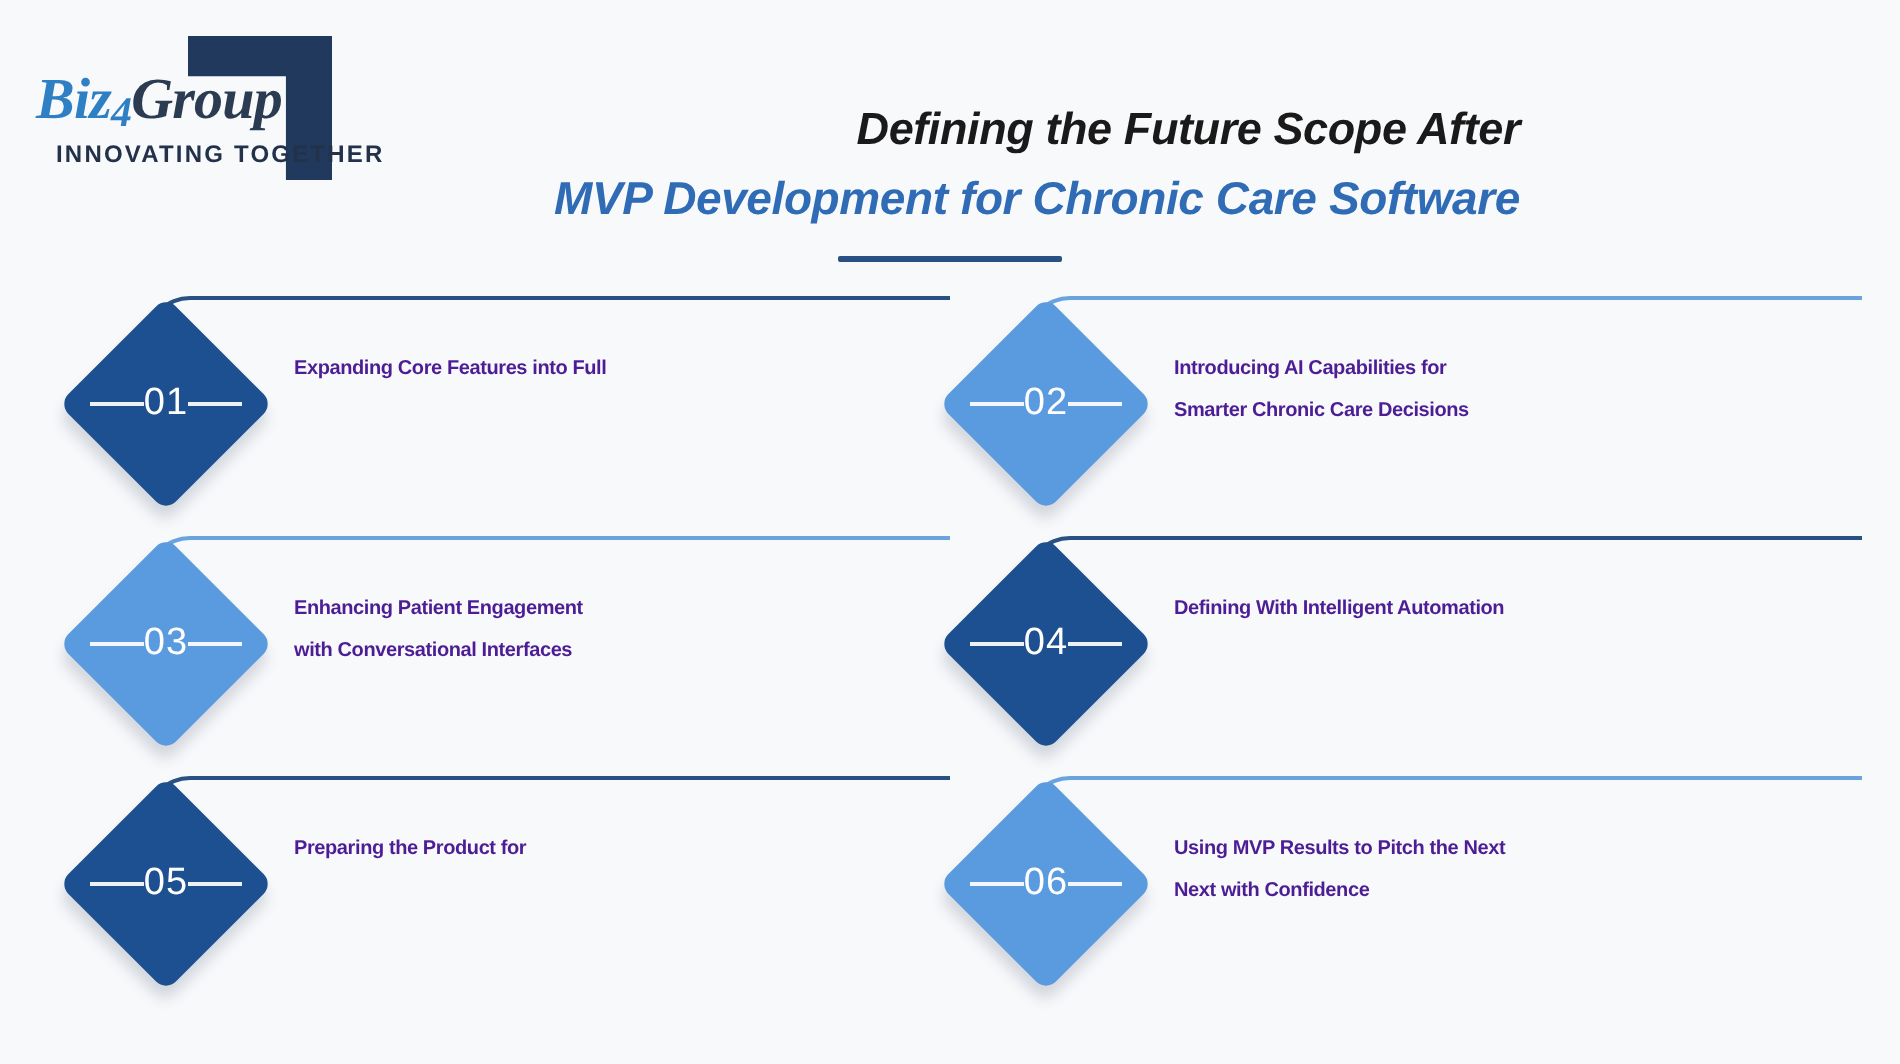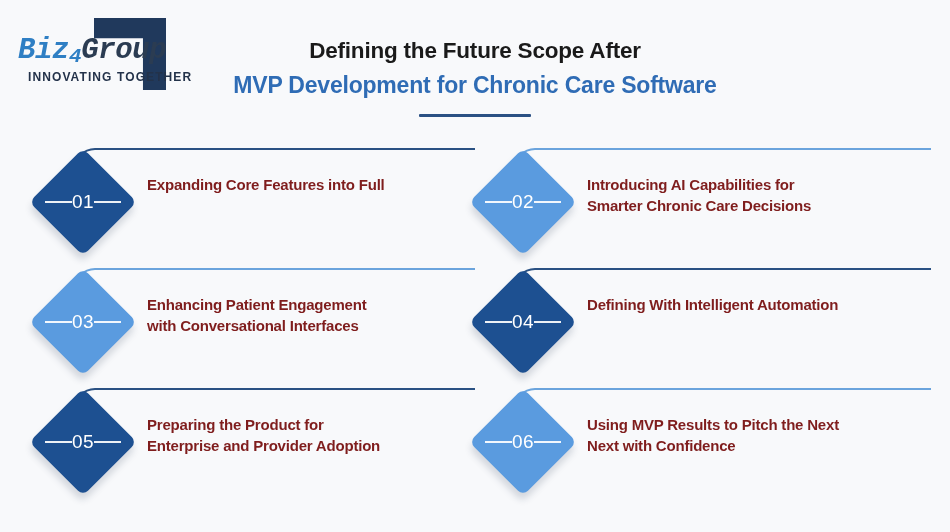--- a/index.html
+++ b/index.html
@@ -37,21 +37,21 @@
     width: 72px;
     height: 72px;
     background: #20395c;
     clip-path: polygon(0% 0%, 100% 0%, 100% 100%, 68% 100%, 68% 28%, 0% 28%);
   }
   .logo-text {
     position: absolute;
     left: 0px;
     top: 18px;
     width: 130px;
-    font-family: Liberation Mono, monospace;
+    font-family: Liberation Serif, serif;
     font-style: italic;
     font-size: 29px;
     font-weight: 700;
     letter-spacing: -0.4px;
     white-space: nowrap;
     z-index: 2;
   }
   .logo-biz { color: #2f7fc4; }
   .logo-4 {
     color: #2f7fc4;
@@ -69,23 +69,24 @@
     font-weight: 700;
     letter-spacing: 1.1px;
     color: #23324a;
     white-space: nowrap;
     z-index: 2;
   }
 
   .title-block {
     position: absolute;
     left: 190px;
-    top: 36px;
+    top: 50px;
     width: 570px;
-    text-align: center;
+    text-align: right;
+    font-style: italic;
   }
   .title-line1 {
     font-size: 22.5px;
     font-weight: 600;
     color: #1a1a1a;
     letter-spacing: -0.2px;
     line-height: 30px;
   }
   .title-line2 {
     font-size: 23px;
@@ -186,23 +187,23 @@
     letter-spacing: 0.5px;
     line-height: 26px;
     padding: 1px 0;
   }
 
   .item-text {
     position: absolute;
     left: 102px;
     top: 28px;
     width: 330px;
-    font-size: 15px;
+    font-size: 10px;
     font-weight: 700;
-    color: #7f1d1d;
+    color: #4c1d95;
     line-height: 21px;
     letter-spacing: -0.2px;
   }
   .item-text .l2 { display: block; }
 </style>
 </head>
 <body>
 
 <div class="header">
 
@@ -289,21 +290,20 @@
     <div class="diamond-wrap">
       <div class="diamond dark"></div>
       <div class="diamond-inner">
         <div class="num-rule"></div>
         <div class="num">05</div>
         <div class="num-rule"></div>
       </div>
     </div>
     <div class="item-text">
       <span>Preparing the Product for</span>
-      <span class="l2">Enterprise and Provider Adoption</span>
     </div>
   </div>
 
   <div class="item col-right row-3">
     <div class="connector light rail-long"></div>
     <div class="diamond-wrap">
       <div class="diamond light"></div>
       <div class="diamond-inner">
         <div class="num-rule"></div>
         <div class="num">06</div>

